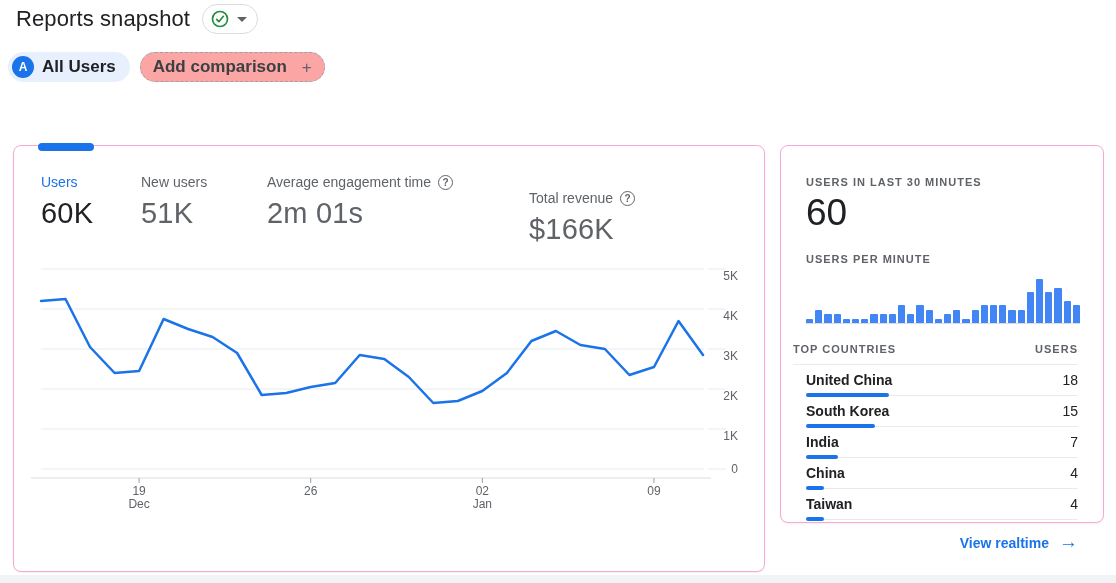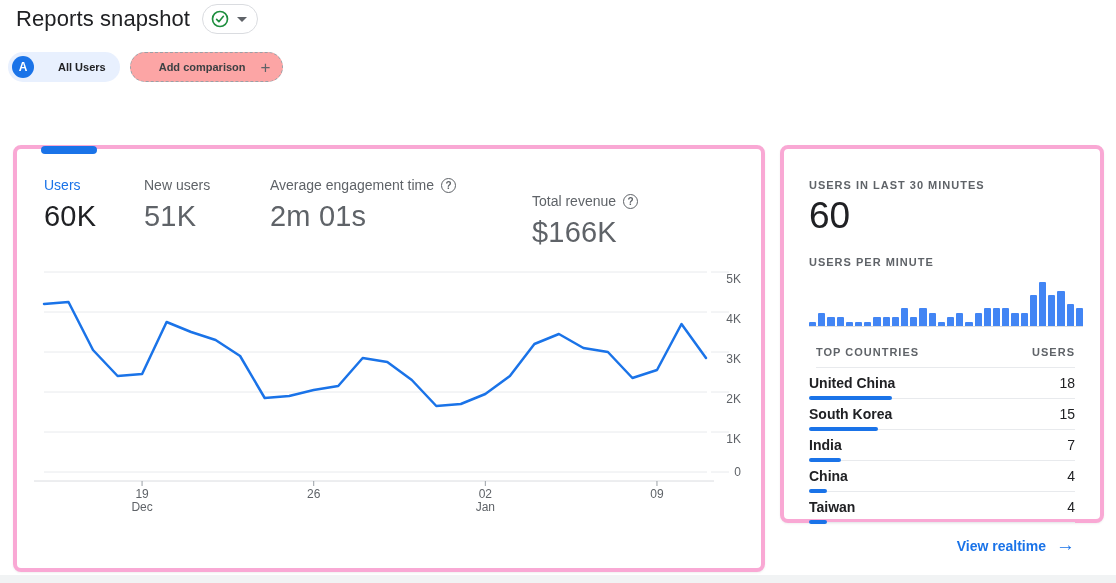--- a/index.html
+++ b/index.html
@@ -37,33 +37,33 @@
   .chip-all-users {
     display: flex; align-items: center; gap: 8px;
     background: #e8f0fe; border-radius: 16px; height: 30px;
     padding: 0 14px 0 4px; cursor: pointer;
   }
   .avatar {
     width: 22px; height: 22px; border-radius: 50%;
     background: #1a73e8; color: #fff; font-size: 12px; font-weight: 700;
     display: flex; align-items: center; justify-content: center;
   }
-  .chip-label { font-size: 11px; font-weight: 600; color: #202124; margin-left: 16px; }
+  .chip-label { font-size: 17px; font-weight: 600; color: #202124; }
   .chip-add {
     display: flex; align-items: center; gap: 15px;
     border: 1px dashed #9aa0a6; border-radius: 16px; height: 30px;
     padding: 0 12px; background: #fca5a5; cursor: pointer;
   }
   .chip-add .chip-label { font-weight: 600; color: #3c4043; }
   .plus-glyph { font-size: 17px; color: #5f6368; line-height: 1; }
 
   
   .card {
     position: absolute; background: #fff;
-    border: 4px solid #f9a8d4; border-radius: 8px;
+    border: 1px solid #f9a8d4; border-radius: 8px;
     box-shadow: 0 1px 2px rgba(60,64,67,0.08);
   }
   .main-card { left: 13px; top: 145px; width: 752px; height: 427px; }
   .rt-card   { left: 780px; top: 145px; width: 324px; height: 378px; }
   .tab-indicator {
     position: absolute; top: -3px; left: 24px;
     width: 56px; height: 8px; border-radius: 4px;
     background: #1a73e8;
   }
 
@@ -91,21 +91,21 @@
   .rt-per-min  { top: 107px; }
   .rt-big-number { position: absolute; left: 25px; top: 46px; font-size: 37px; font-weight: 400; color: #202124; }
   .rt-barchart {
     position: absolute; left: 25px; top: 130px; width: 274px; height: 48px;
     display: flex; align-items: flex-end; gap: 2px;
     border-bottom: 1px solid #dadce0;
   }
   .rt-bar { flex: 1; background: #4285f4; border-radius: 1px 1px 0 0; }
 
   .tc-header {
-    position: absolute; left: 32px; right: 25px; top: 197px;
+    position: absolute; left: 12px; right: 25px; top: 197px;
     display: flex; justify-content: space-between;
     font-size: 11px; font-weight: 700; letter-spacing: 1px; color: #5f6368;
     padding-bottom: 9px; border-bottom: 1px solid #e8eaed;
   }
   .tc-rows { position: absolute; left: 25px; right: 25px; top: 221px; }
   .c-row { position: relative; height: 31px; }
   .c-main { display: flex; justify-content: space-between; align-items: center; padding-top: 5px; }
   .c-name { font-size: 14px; font-weight: 600; color: #202124; }
   .c-value { font-size: 14px; color: #202124; }
   .c-track { position: absolute; left: 0; right: 0; bottom: 1px; height: 4px; }

